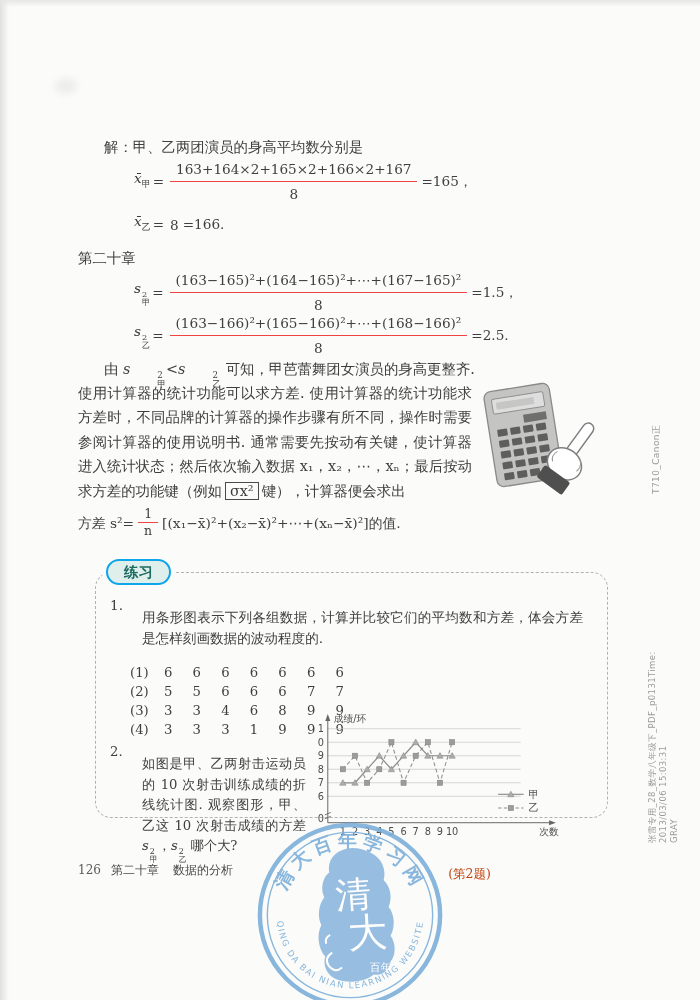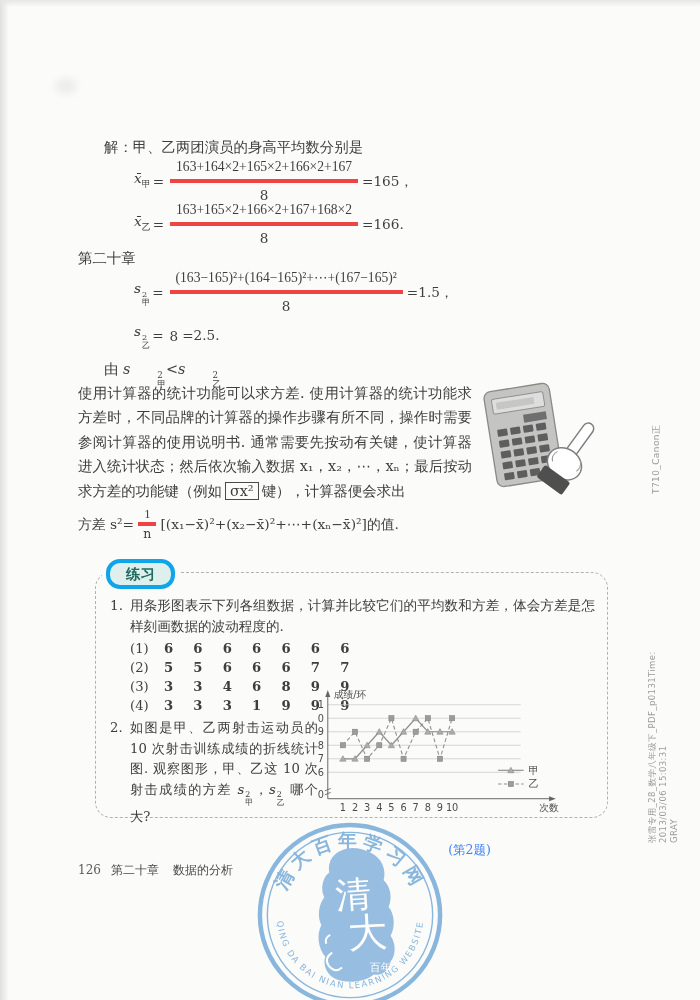--- a/index.html
+++ b/index.html
@@ -11,21 +11,21 @@
             background:linear-gradient(#e6e6e3,rgba(251,251,249,0));}
   .smudge{position:absolute;left:55px;top:78px;width:22px;height:16px;background:#ededea;
           border-radius:50%;filter:blur(3px);}
 
   
   .solution{position:absolute;left:78px;top:136px;width:482px;font-size:14.4px;line-height:22px;}
   .indent{text-indent:26px;margin:0;}
   .solution p{margin:0;}
   .formula-row{display:flex;align-items:center;margin:3px 0 3px 56px;font-size:13.6px;height:40px;}
   .frac{display:inline-block;text-align:center;vertical-align:middle;margin:0 4px;}
-  .frac .num{display:block;padding:0 6px 1px;border-bottom:4px solid #ef4444;font-family:Liberation Serif, serif;}
+  .frac .num{display:block;padding:0 6px 1px;border-bottom:1px solid #ef4444;}
   .frac .den{display:block;padding-top:1px;}
   .frac.small{font-size:12.5px;line-height:1.15;}
   .mlhs i,.svar i{font-style:italic;}
   .mlhs sub{font-size:9px;}
   .eq{margin:0 2px;}
   .svar{white-space:nowrap;}
   .svar .stack{display:inline-flex;flex-direction:column;line-height:1.02;font-size:0.6em;
                vertical-align:-0.45em;margin-left:1px;}
   .lead{margin-top:2px;}
 
@@ -33,35 +33,35 @@
   .calc-note{position:absolute;left:78px;top:381px;width:394px;font-size:14.4px;line-height:24.4px;}
   .calc-text{margin:0;text-align:justify;}
   .keybox{display:inline-block;border:1px solid #4a4a4a;padding:0 4px;margin:0 3px;line-height:16px;}
   .calc-formula{margin-top:4px;display:flex;align-items:center;font-size:13.8px;}
   .calc-illus{position:absolute;left:478px;top:382px;}
 
   
   .practice-box{position:absolute;left:95px;top:572px;width:513px;height:246px;
                 border:1.4px dashed #b2b2b0;border-radius:16px;box-sizing:border-box;
                 padding:22px 12px 6px 14px;font-size:13.6px;line-height:21px;}
-  .practice-pill{position:absolute;top:-14px;left:10px;background:#dff0ec;border:4px solid #0ea5e9;
+  .practice-pill{position:absolute;top:-14px;left:10px;background:#dff0ec;border:2px solid #0ea5e9;
                  border-radius:14px;padding:2px 16px;font-weight:bold;color:#1d6b62;font-size:14.5px;
                  box-shadow:0 0 0 4px #fbfbf9;line-height:18px;}
   .ex1-row,.ex2{display:flex;}
   .ex-num{width:20px;flex:none;}
-  .ex-text{flex:1;margin:0;text-align:justify;}
+  .ex-text{flex:1;margin:12px;text-align:justify;}
   .cols{display:flex;margin-top:2px;}
   .left-col{width:208px;flex:none;}
   .right-col{width:279px;flex:none;margin-top:48px;}
   .group-row{display:flex;margin-left:20px;line-height:19px;font-size:13.2px;}
   .group-tag{width:34px;flex:none;}
-  .group-values{letter-spacing:3.5px;white-space:nowrap;font-weight:bold;}
+  .group-values{letter-spacing:3.5px;white-space:nowrap;}
   .ex2{margin-top:3px;font-size:13.2px;line-height:20.5px;}
   #chart-svg{display:block;font-family:"DejaVu Sans","Liberation Sans",sans-serif;}
-  .chart-caption{text-align:center;font-size:12.5px;transform:translateX(12px);margin-top:2px;color:#3b82f6;}
+  .chart-caption{text-align:center;font-size:12.5px;transform:translateX(12px);margin-top:2px;color:#c2410c;}
 
   
   .footer{position:absolute;left:78px;top:862px;font-size:12px;color:#4a4a4a;}
   .footer .pageno{margin-right:10px;color:#5a5a5a;}
   .footer .chap{margin-right:14px;}
   .watermark{position:absolute;left:251px;top:816px;opacity:.88;}
   .note-v{position:absolute;font-family:"DejaVu Sans","Liberation Sans",sans-serif;
           color:#9b9b9b;transform:rotate(-90deg);transform-origin:0 0;letter-spacing:.4px;white-space:nowrap;}
   .note-top{left:650px;top:494px;font-size:9px;width:80px;}
   .note-side{left:647px;top:843px;font-size:8.5px;width:235px;line-height:11px;white-space:normal;}
@@ -84,21 +84,20 @@
           <span class="num">163+164×2+165×2+166×2+167</span>
           <span class="den">8</span>
         </span>
       <span class="res">=165，</span>
     </div>
 
     <div class="formula-row">
       <span class="mlhs"><i>x̄</i><sub>乙</sub></span>
       <span class="eq">=</span>
       <span class="frac">
-          <span class="num">163+165×2+166×2+167+168×2</span>
           <span class="den">8</span>
         </span>
       <span class="res">=166.</span>
     </div>
 
     <p class="lead">第二十章</p>
 
     <div class="formula-row">
       <span class="svar"><i>s</i><span class="stack">
             <span>2</span>
@@ -112,33 +111,34 @@
       <span class="res">=1.5，</span>
     </div>
 
     <div class="formula-row">
       <span class="svar"><i>s</i><span class="stack">
             <span>2</span>
             <span>乙</span>
           </span></span>
       <span class="eq">=</span>
       <span class="frac">
+          <span class="num">(163−166)²+(165−166)²+⋯+(168−166)²</span>
           <span class="den">8</span>
         </span>
       <span class="res">=2.5.</span>
     </div>
 
     <p class="indent">
       <span>由 </span><span class="svar"><i>s</i><span class="stack">
             <span>2</span>
             <span>甲</span>
           </span></span><span>&lt;</span><span class="svar"><i>s</i><span class="stack">
             <span>2</span>
             <span>乙</span>
-          </span></span>
+          </span></span><span> 可知，甲芭蕾舞团女演员的身高更整齐.</span>
     </p>
   </section>
 
   <section class="calc-note">
     <p class="calc-text">
       <span>使用计算器的统计功能可以求方差. 使用计算器的统计功能求方差时，不同品牌的计算器的操作步骤有所不同，操作时需要参阅计算器的使用说明书. 通常需要先按动有关键，使计算器进入统计状态；然后依次输入数据 x₁，x₂，⋯，xₙ；最后按动求方差的功能键（例如</span><span class="keybox">σx²</span><span>键），计算器便会求出</span>
     </p>
     <div class="calc-formula">
       <span>方差 s²=</span>
       <span class="frac small">

